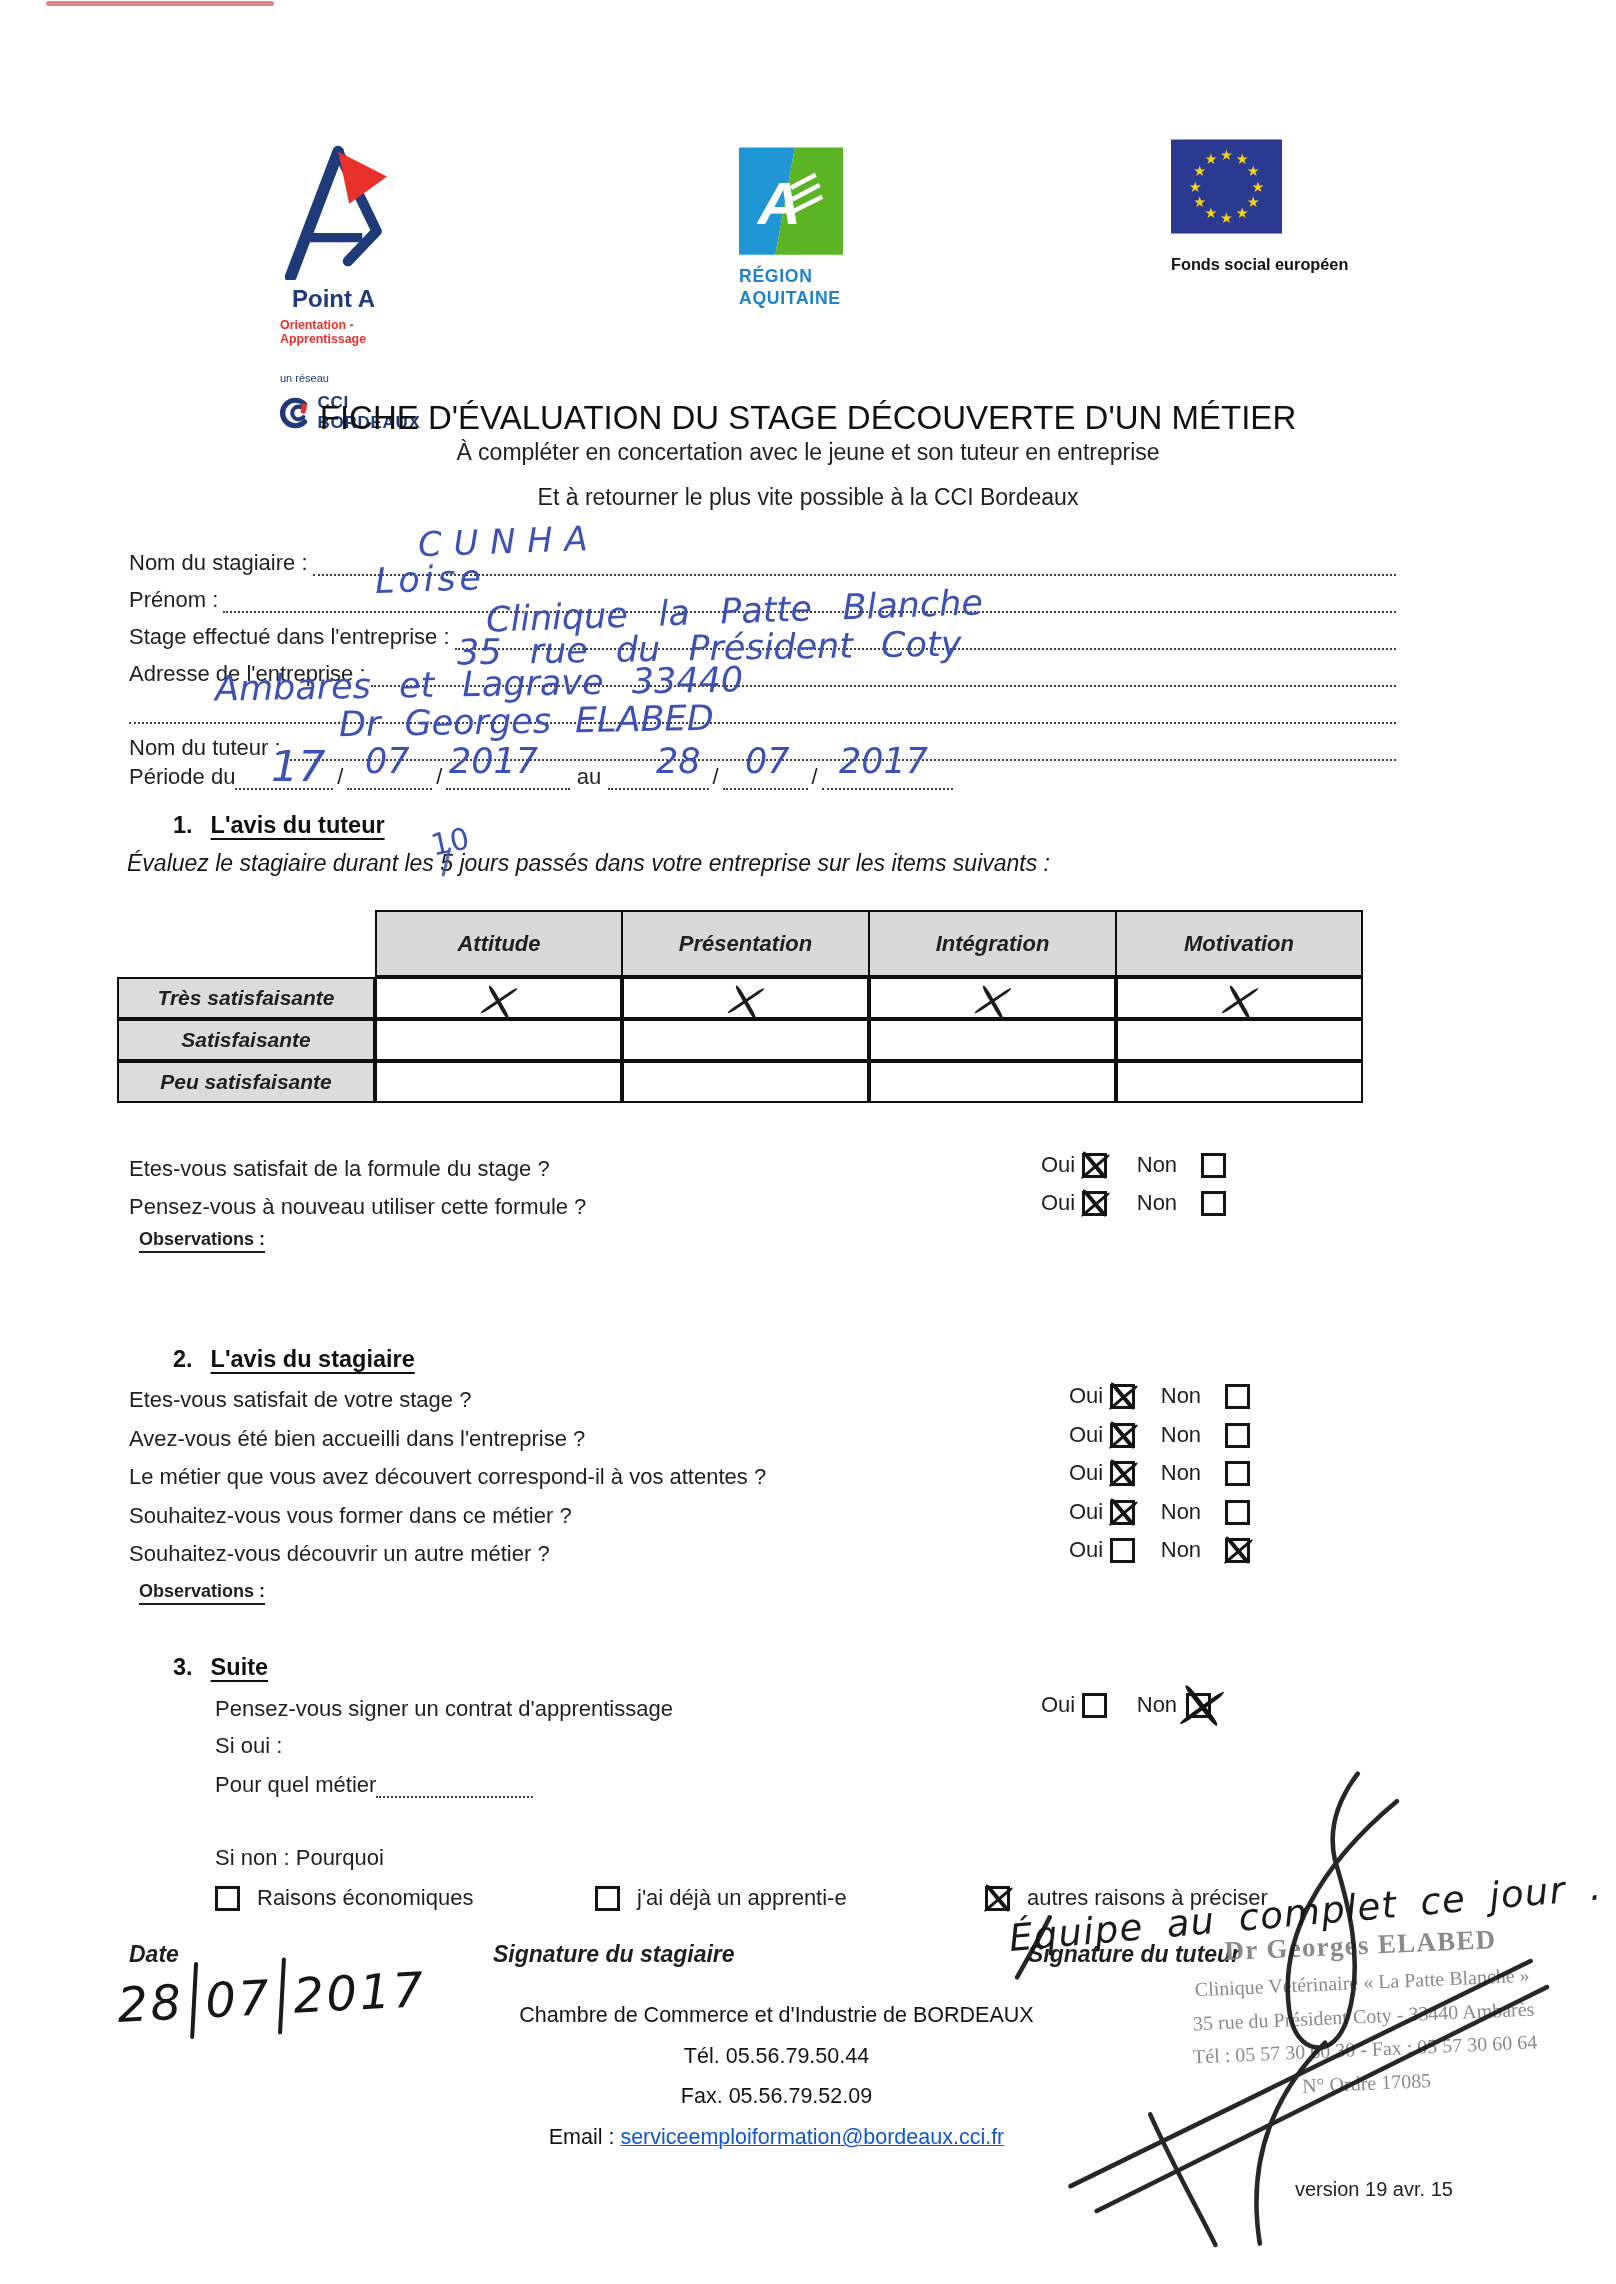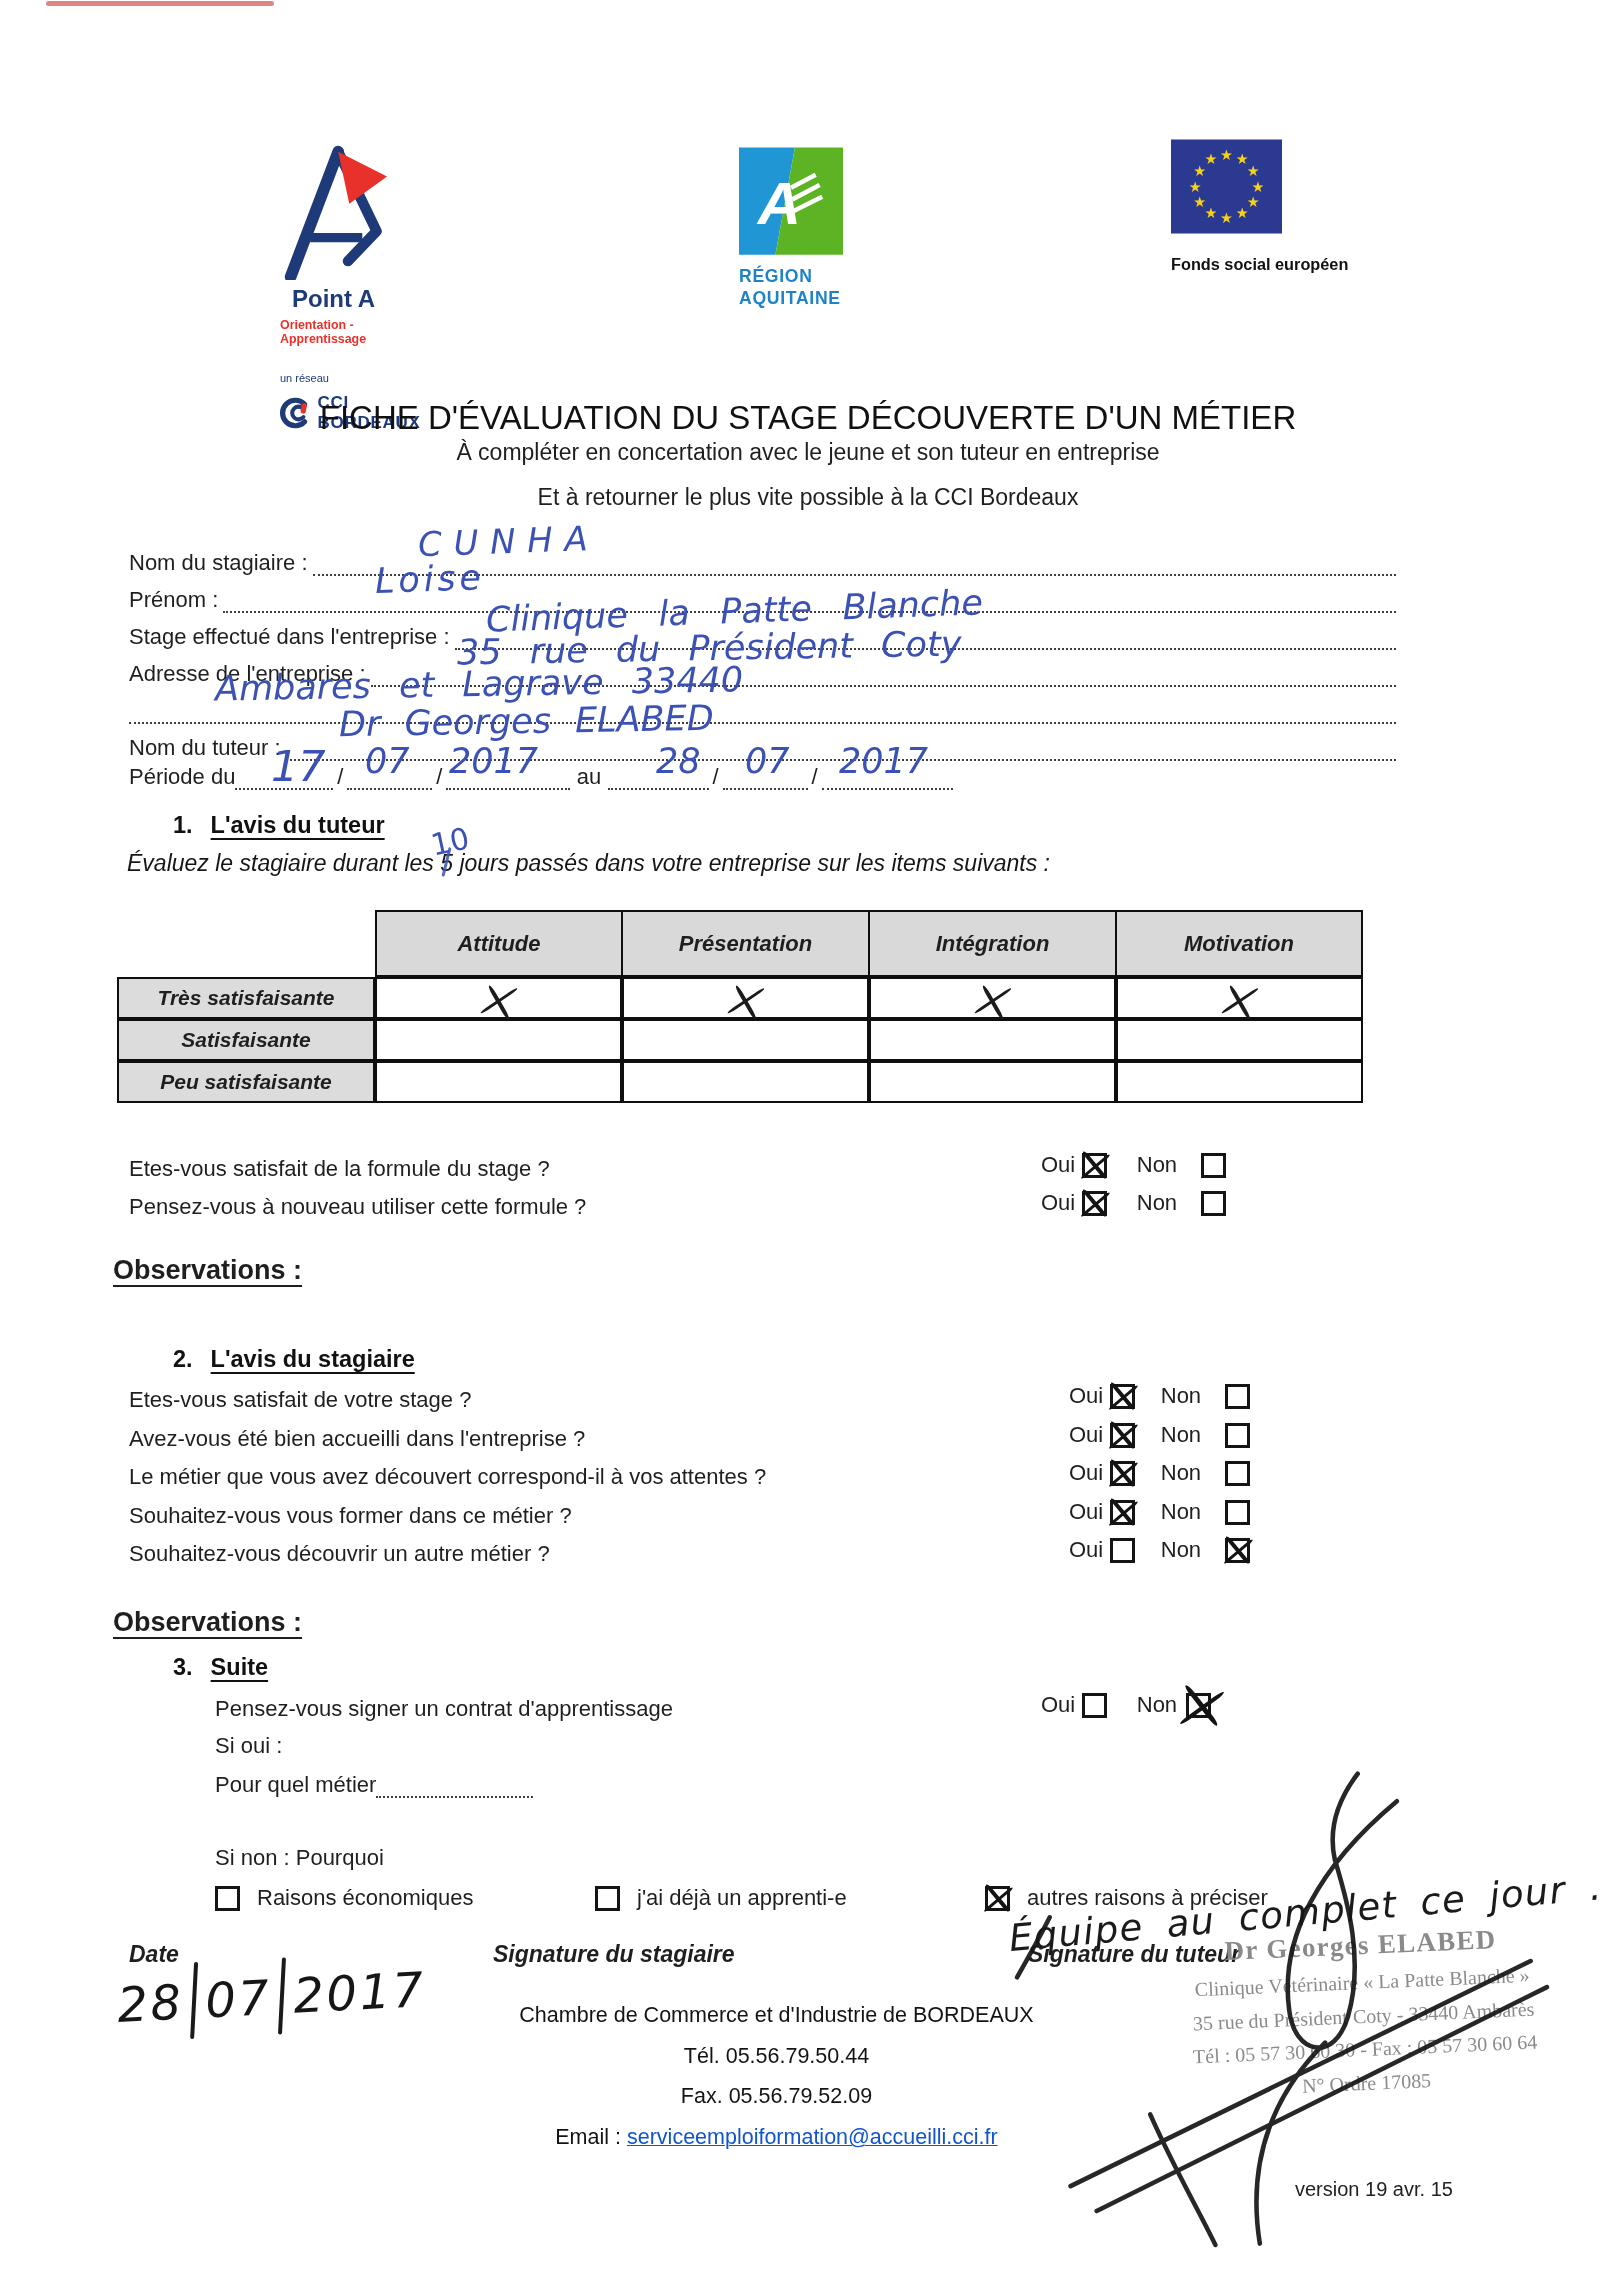--- a/index.html
+++ b/index.html
@@ -71,22 +71,22 @@
   .qrow .qtext.indent{left:215px;}
   .ouinon{position:absolute;top:0;display:flex;align-items:center;}
   .ouinon .w{font-size:22px;}
   .cbox{position:relative;width:25px;height:25px;border:3.3px solid #141414;display:inline-block;box-sizing:border-box;background:#fff;}
   .cbox.b1{margin-left:6.5px;} .ouinon .nw{margin-left:30px;} .cbox.b2{margin-left:23.5px;}
   .cbox.marked::before,.cbox.marked::after{content:"";position:absolute;background:#141414;border-radius:40%/100%;}
   .cbox.marked::before{left:-7.8px;top:7.8px;width:35px;height:3.9px;transform:rotate(50deg);}
   .cbox.marked::after{left:-7.8px;top:9px;width:37px;height:3.3px;transform:rotate(-40deg);}
   .cbox.xl.marked::before{left:-13px;top:7.8px;width:51px;height:4.6px;transform:rotate(52deg);}
   .cbox.xl.marked::after{left:-14.4px;top:10.4px;width:54px;height:3.9px;transform:rotate(-36deg);}
-  .obs{position:absolute;left:113px;font-size:27px;font-weight:bold;text-decoration:underline;
-       text-decoration-thickness:2px;text-underline-offset:5.9px;margin-top:26px;}
+  .obs{position:absolute;left:139px;font-size:18px;font-weight:bold;text-decoration:underline;
+       text-decoration-thickness:2px;text-underline-offset:5.9px;}
 
   
   .s3line{position:absolute;left:215px;font-size:22px;display:flex;align-items:flex-end;}
   .reason{position:absolute;display:flex;align-items:center;gap:17px;font-size:22px;top:1885px;}
 
   
   .sig-label{position:absolute;top:1941px;font-size:23px;font-weight:bold;font-style:italic;}
   .hw-date{position:absolute;left:117px;top:1958px;display:flex;align-items:center;
            font-family:"DejaVu Sans",sans-serif;font-style:italic;color:#161616;font-size:48px;
            transform:rotate(-3deg);letter-spacing:2.6px;}
@@ -403,19 +403,19 @@
       <path d="M 430 738 C 412 625, 440 520, 530 430"></path>
     </g>
   </svg>
 
   <div class="footer">
     <div class="fl">Chambre de Commerce et d'Industrie de BORDEAUX</div>
     <div class="fl">Tél. 05.56.79.50.44</div>
     <div class="fl">Fax. 05.56.79.52.09</div>
     <div class="fl">
       <span>Email :</span>
-      <span class="email-link">serviceemploiformation@accueilli.cci.fr</span>
+      <span class="email-link">serviceemploiformation@bordeaux.cci.fr</span>
     </div>
   </div>
   <div class="version">version 19 avr. 15</div>
 
 </div>
 
 
 </body></html>

